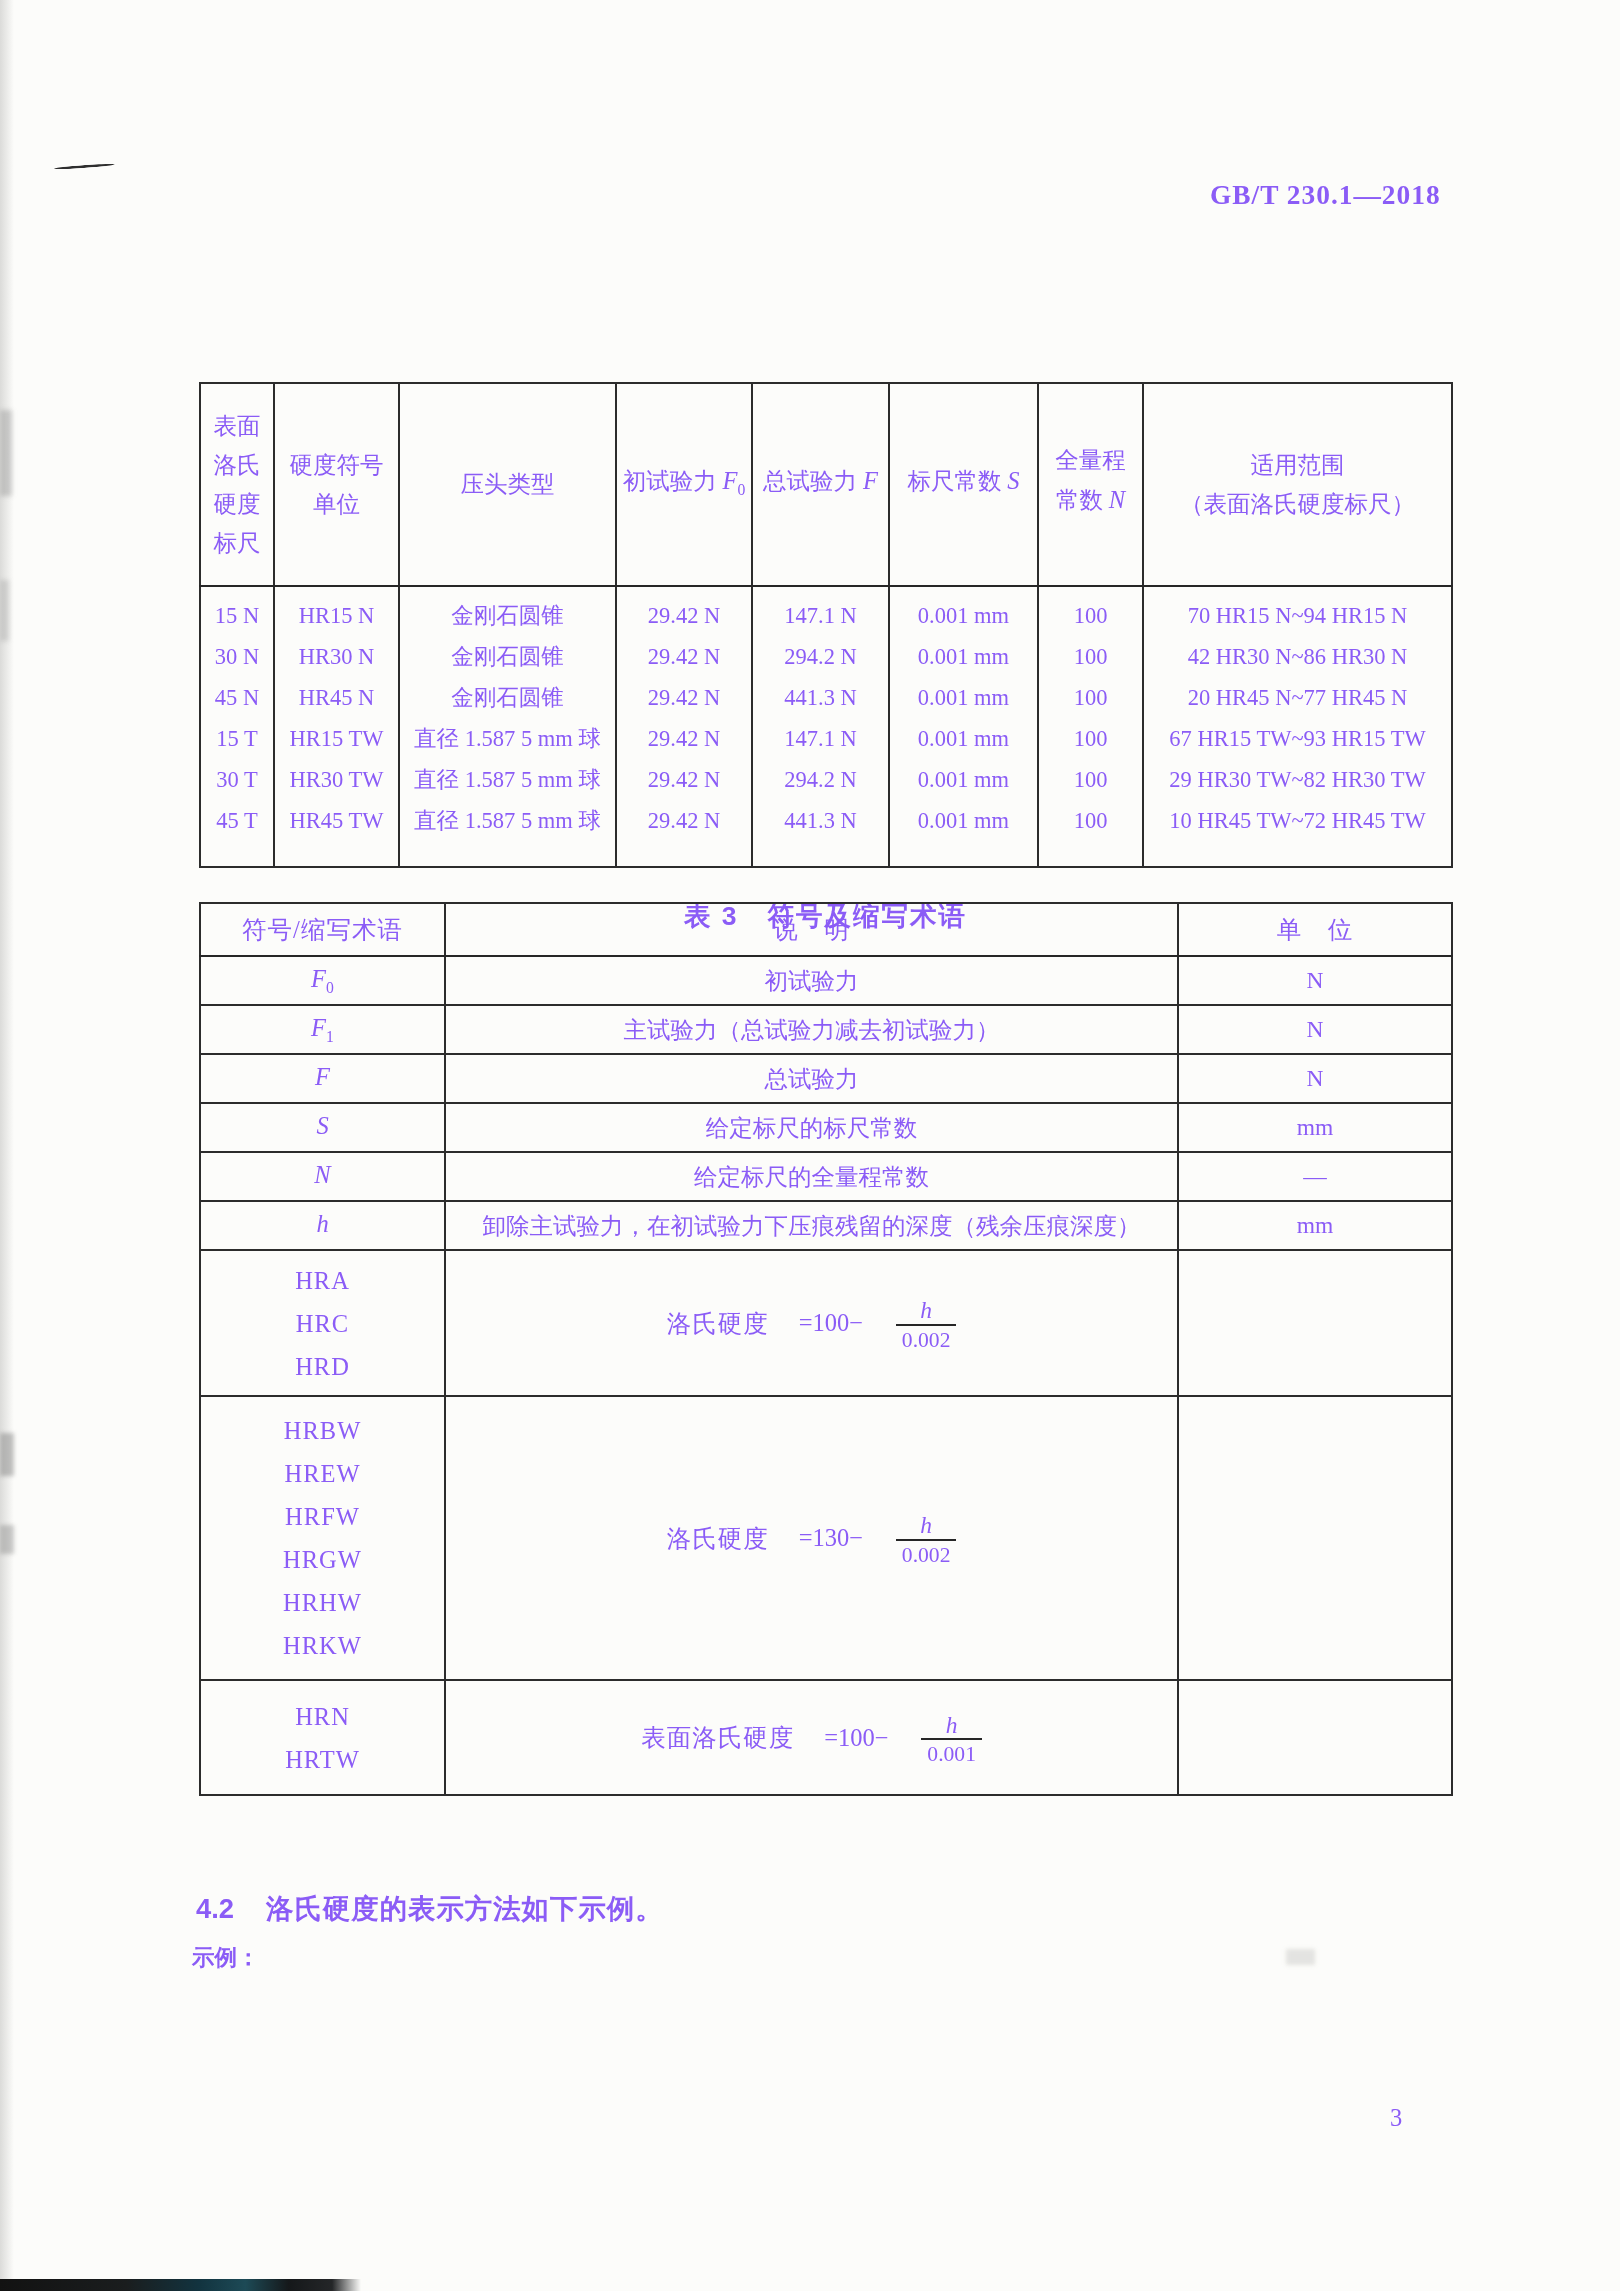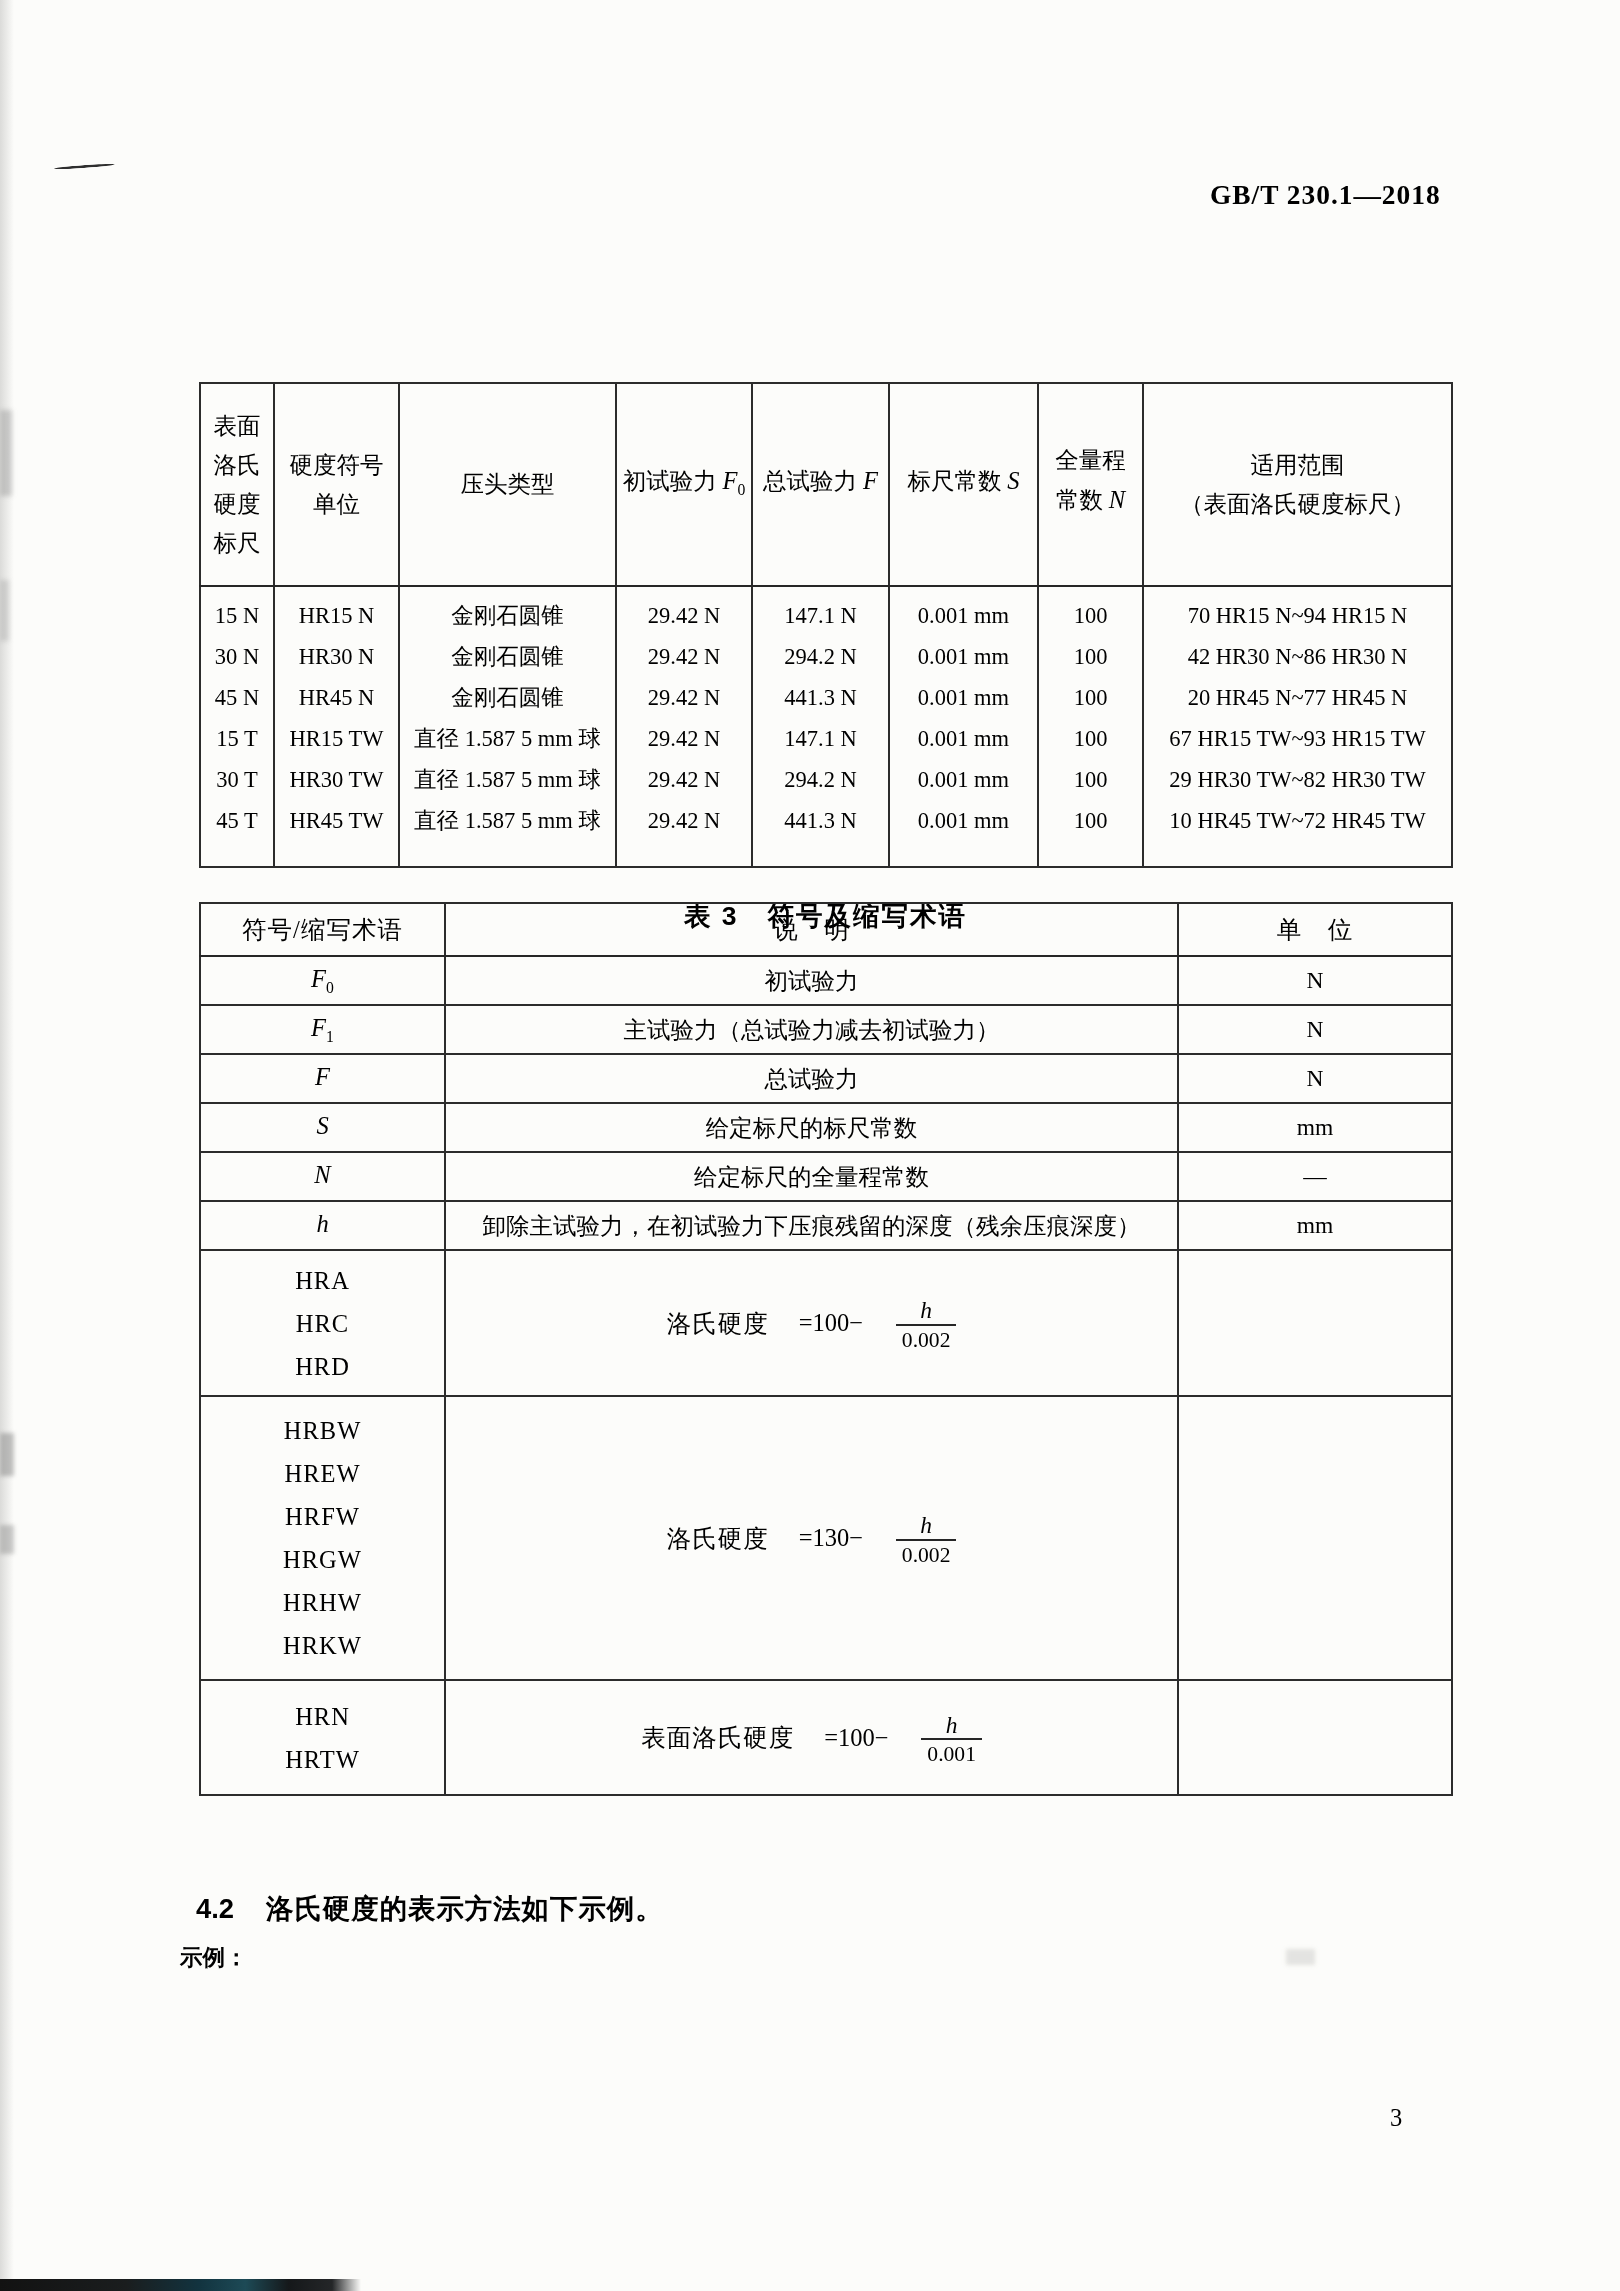--- a/index.html
+++ b/index.html
@@ -1,18 +1,18 @@
 <!DOCTYPE html>
 <html><head>
 <meta charset="utf-8">
 <style>
   html,body{margin:0;padding:0;background:#d9d9d6;}
   .page{
     position:relative;width:1620px;height:2292px;margin:0 auto;
-    background:#fcfcfa;color:#000000;overflow:hidden;
+    background:#fcfcfa;color:#8b5cf6;overflow:hidden;
     font-family:"Liberation Serif","DejaVu Serif",serif;
   }
   
   .doc-number{
     position:absolute;top:180px;left:1210px;width:245px;
     font-weight:700;font-size:27.4px;letter-spacing:1px;
     font-family:"Liberation Serif","DejaVu Serif",serif;
   }
   
   .tbl-title{
@@ -54,21 +54,21 @@
   .frac .num{font-style:italic;font-size:23.5px;line-height:26.5px;padding:0 7.8px;}
   .frac .den{border-top:2px solid #262626;font-size:21.6px;line-height:26.5px;padding:1px 5.9px 0 5.9px;}
   
   .sec-line{
     position:absolute;left:196px;top:1891px;
     font-family:"Liberation Sans","DejaVu Sans",sans-serif;
     font-weight:700;font-size:27.4px;letter-spacing:1px;
   }
   .sec-line .sec-num{margin-right:32px;letter-spacing:0;}
   .example-label{
-    position:absolute;left:180px;top:1942px;
+    position:absolute;left:192px;top:1942px;
     font-family:"Liberation Sans","DejaVu Sans",sans-serif;
     font-weight:700;font-size:22.5px;
   }
   .page-number{position:absolute;left:1390px;top:2104px;font-size:24.5px;}
   
   .artifact{position:absolute;pointer-events:none;}
   .edge-shade{left:0;top:0;width:13.7px;height:100%;
     background:linear-gradient(90deg,rgba(120,120,118,.25),rgba(120,120,118,0));}
   .squiggle{left:54px;top:165px;width:61px;height:0;border-top:3.9px solid #2e2e2e;
     border-radius:50%;transform:rotate(-4deg);}

